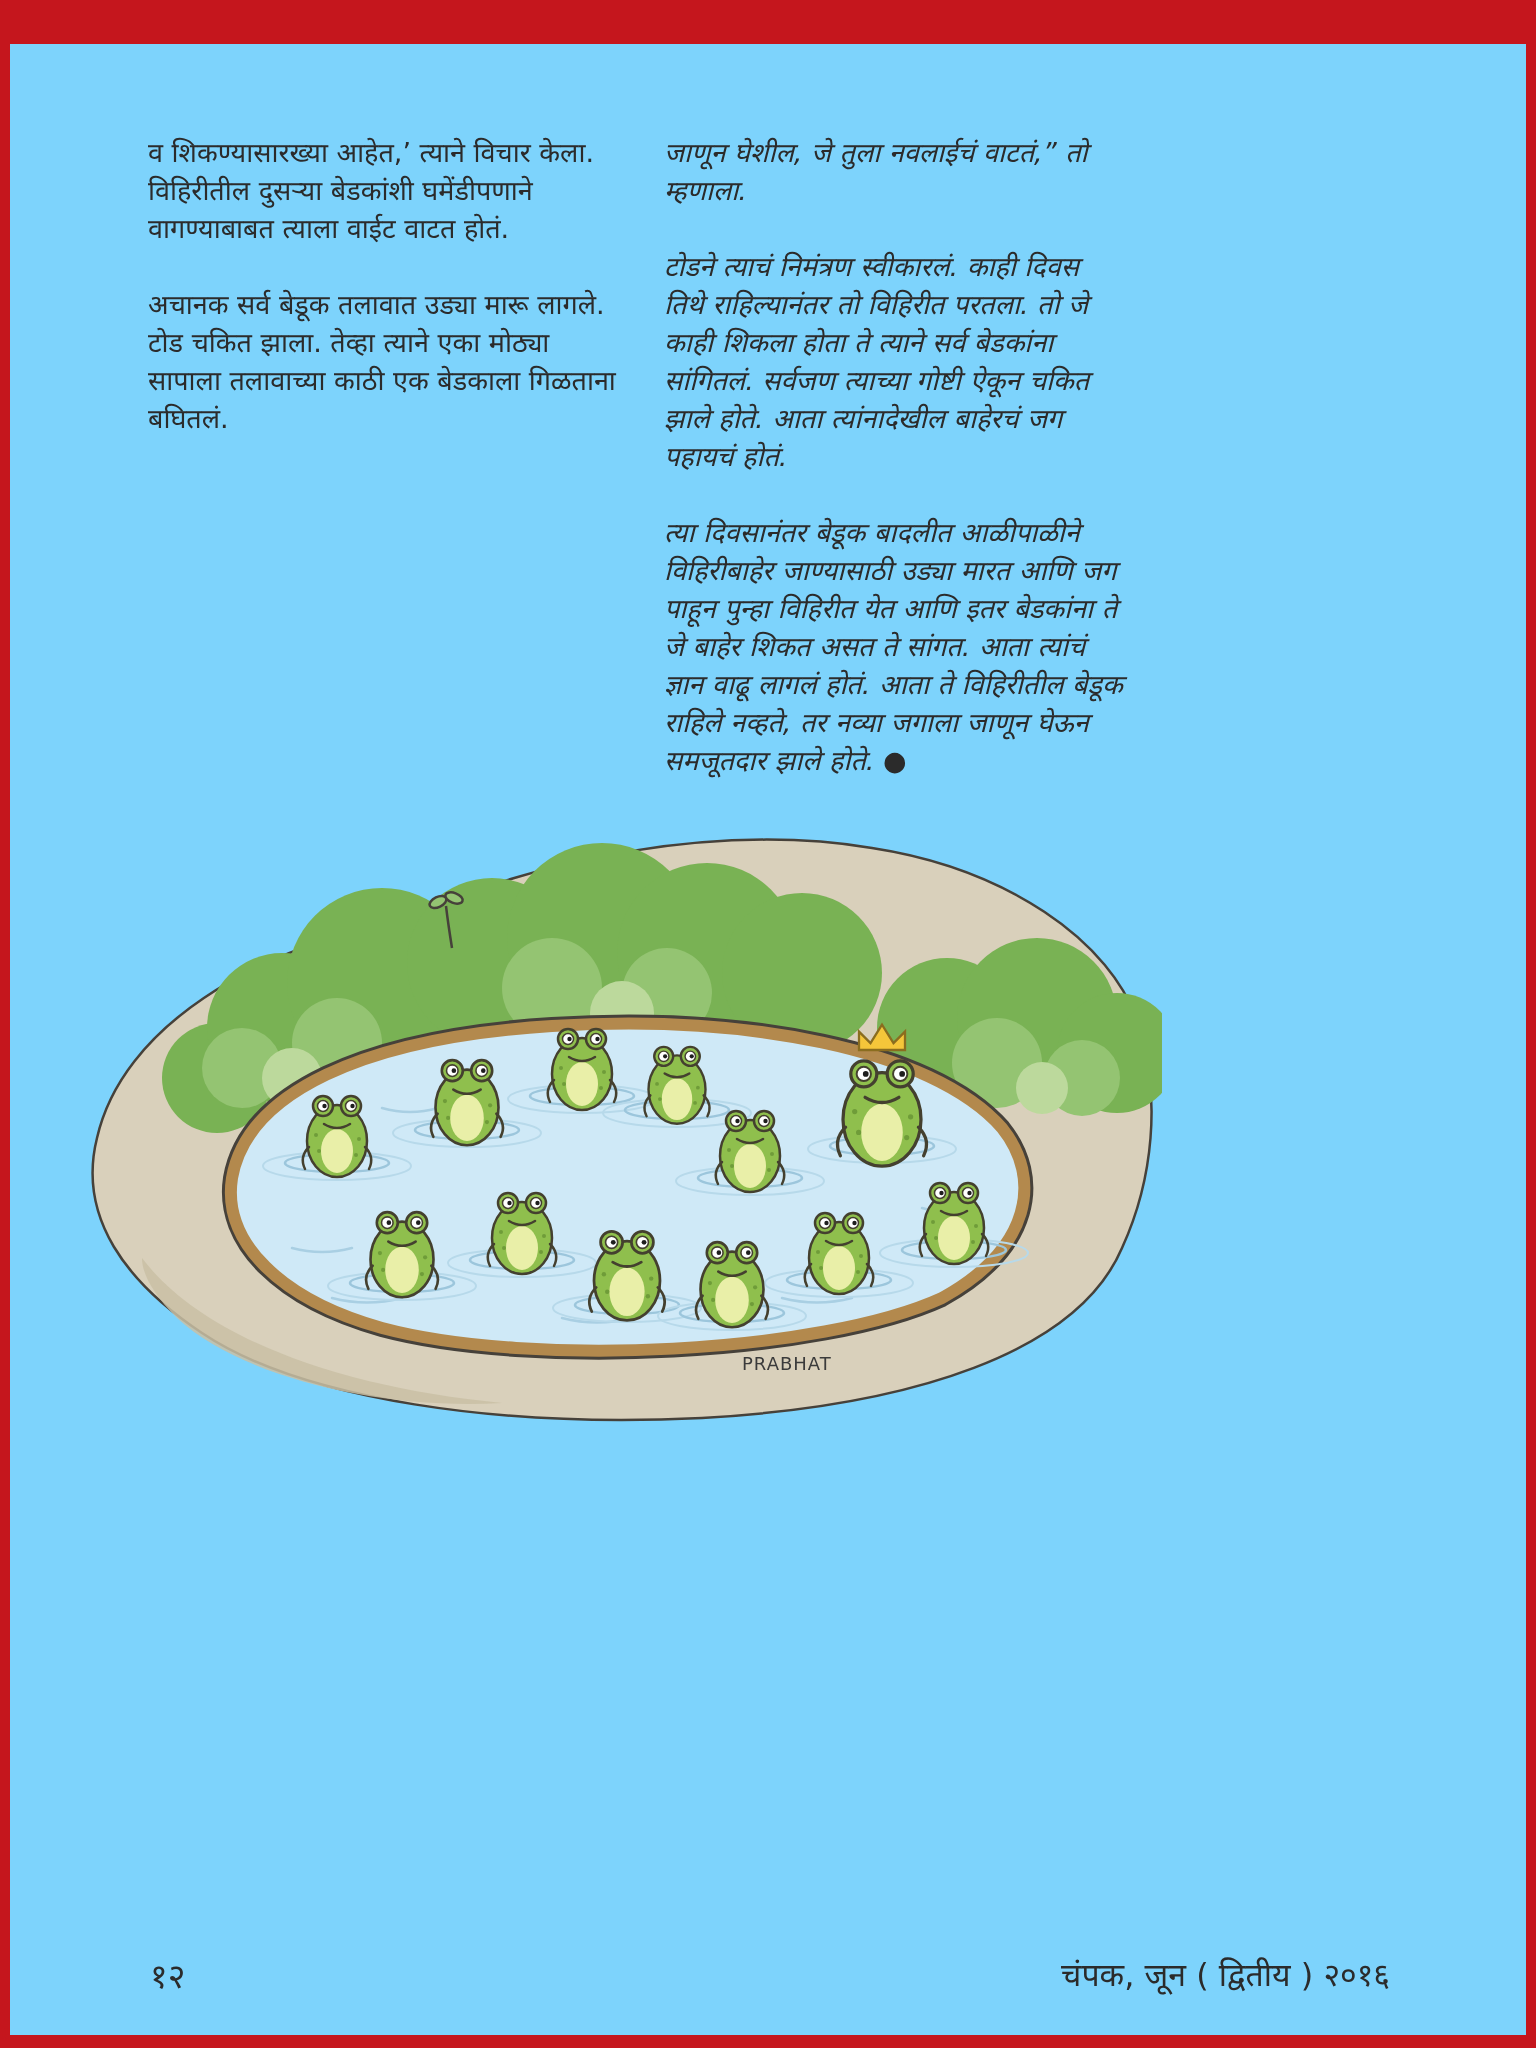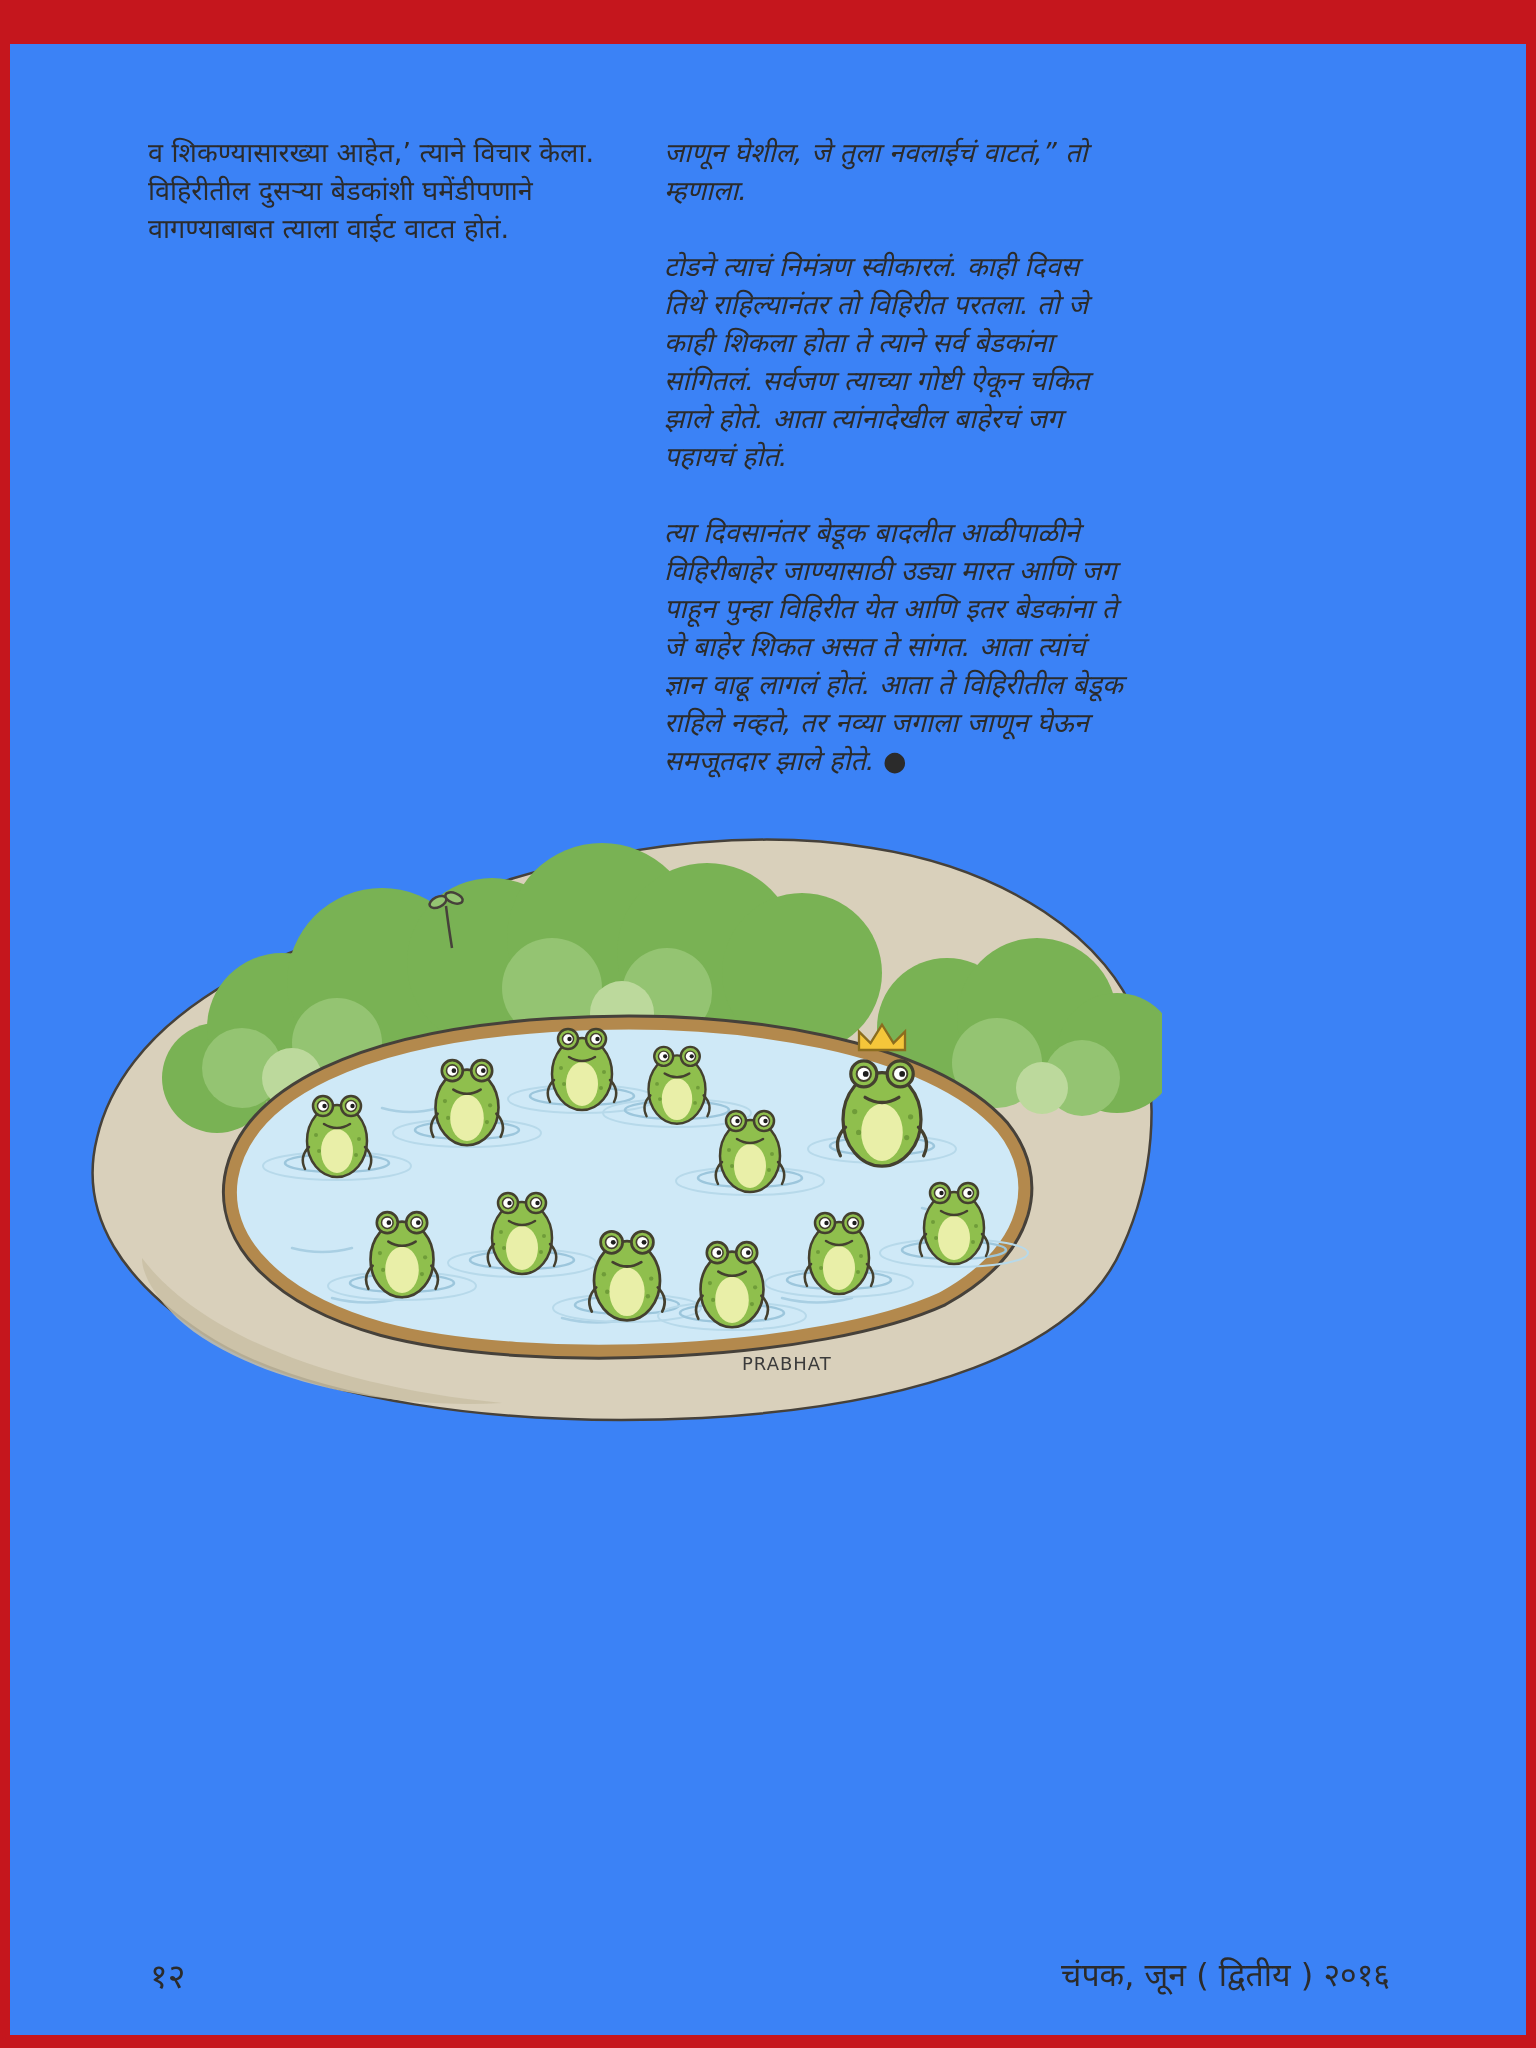--- a/index.html
+++ b/index.html
@@ -1,17 +1,17 @@
 <!DOCTYPE html>
 <html><head>
 <meta charset="utf-8">
 <style>
   html,body{margin:0;padding:0;}
   body{width:1536px;height:2048px;background:#ffffff;font-family:"DejaVu Sans",sans-serif;position:relative;overflow:hidden;}
-  .page{position:absolute;inset:0;background:#3b82f6;}
+  .page{position:absolute;inset:0;background:#7dd3fc;}
   .frame{position:absolute;background:#c5161d;}
   .frame.top{top:0;left:0;right:0;height:44px;}
   .frame.left{top:0;left:0;bottom:0;width:10px;}
   .frame.right{top:0;right:0;bottom:0;width:10px;}
   .frame.bottom{left:0;right:0;bottom:0;height:13px;}
   .columns{position:absolute;top:134px;left:148px;display:flex;gap:46px;}
   .col-left{width:470px;}
   .col-right{width:462px;font-style:italic;}
   .columns p{font-size:27px;line-height:38px;color:#2b2b2b;margin:0 0 38px 0;text-align:left;}
   .illustration{position:absolute;top:778px;left:82px;}
@@ -25,20 +25,21 @@
 <div class="page">
 
   <div class="frame top"></div>
   <div class="frame left"></div>
   <div class="frame right"></div>
   <div class="frame bottom"></div>
 
   <div class="columns">
     <div class="col-left">
       <p>व शिकण्यासारख्या आहेत,’ त्याने विचार केला. विहिरीतील दुसऱ्या बेडकांशी घमेंडीपणाने वागण्याबाबत त्याला वाईट वाटत होतं.</p>
+      <p>अचानक सर्व बेडूक तलावात उड्या मारू लागले. टोड चकित झाला. तेव्हा त्याने एका मोठ्या सापाला तलावाच्या काठी एक बेडकाला गिळताना बघितलं.</p>
     </div>
     <div class="col-right">
       <p>जाणून घेशील, जे तुला नवलाईचं वाटतं,” तो म्हणाला.</p>
       <p>टोडने त्याचं निमंत्रण स्वीकारलं. काही दिवस तिथे राहिल्यानंतर तो विहिरीत परतला. तो जे काही शिकला होता ते त्याने सर्व बेडकांना सांगितलं. सर्वजण त्याच्या गोष्टी ऐकून चकित झाले होते. आता त्यांनादेखील बाहेरचं जग पहायचं होतं.</p>
       <p>त्या दिवसानंतर बेडूक बादलीत आळीपाळीने विहिरीबाहेर जाण्यासाठी उड्या मारत आणि जग पाहून पुन्हा विहिरीत येत आणि इतर बेडकांना ते जे बाहेर शिकत असत ते सांगत. आता त्यांचं ज्ञान वाढू लागलं होतं. आता ते विहिरीतील बेडूक राहिले नव्हते, तर नव्या जगाला जाणून घेऊन समजूतदार झाले होते. ●</p>
     </div>
   </div>
 
   <svg class="illustration" width="1080" height="660" viewBox="0 0 1080 660">
     <defs>

